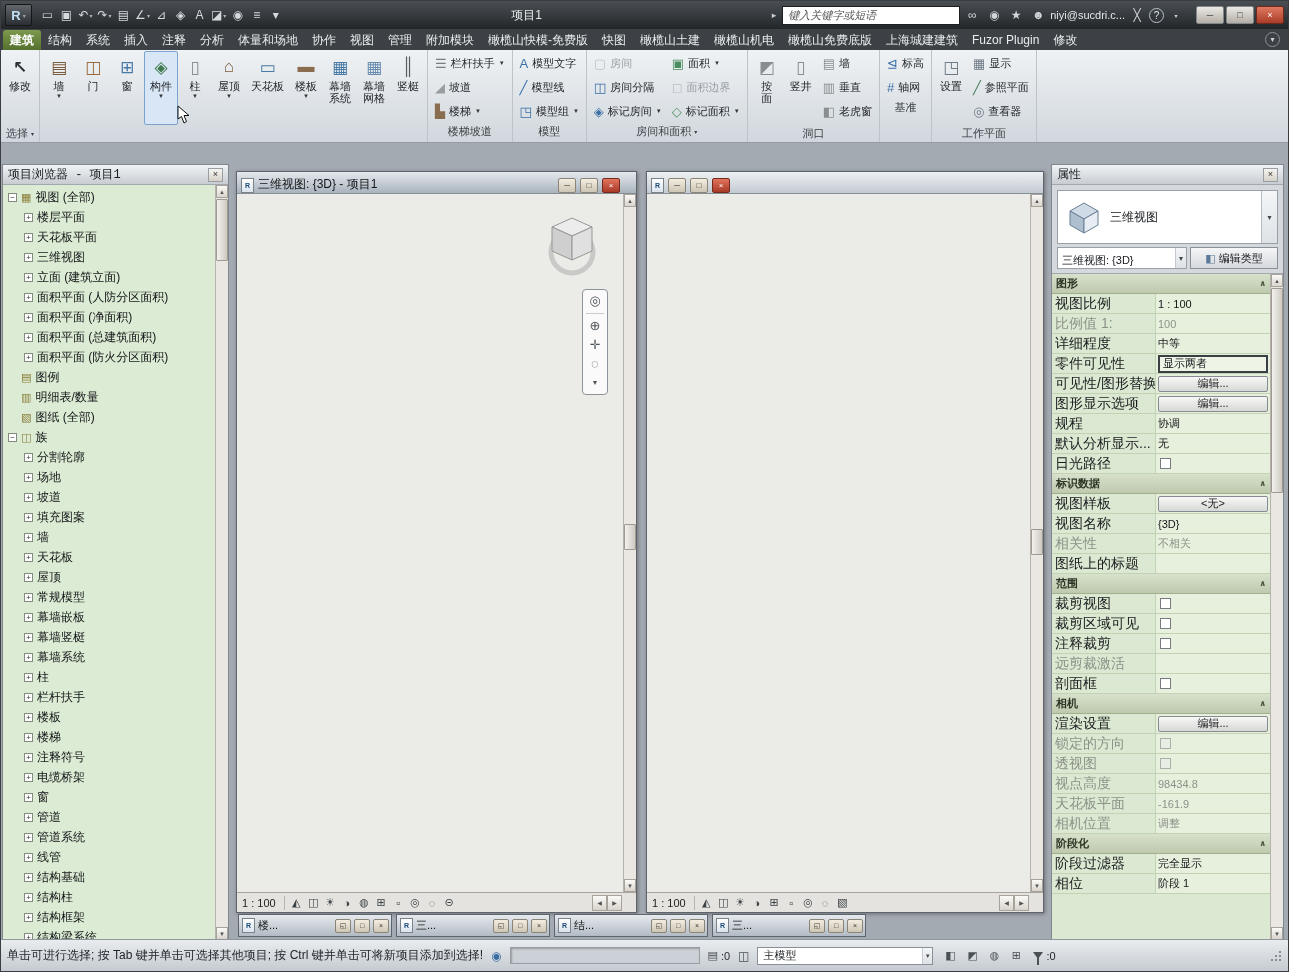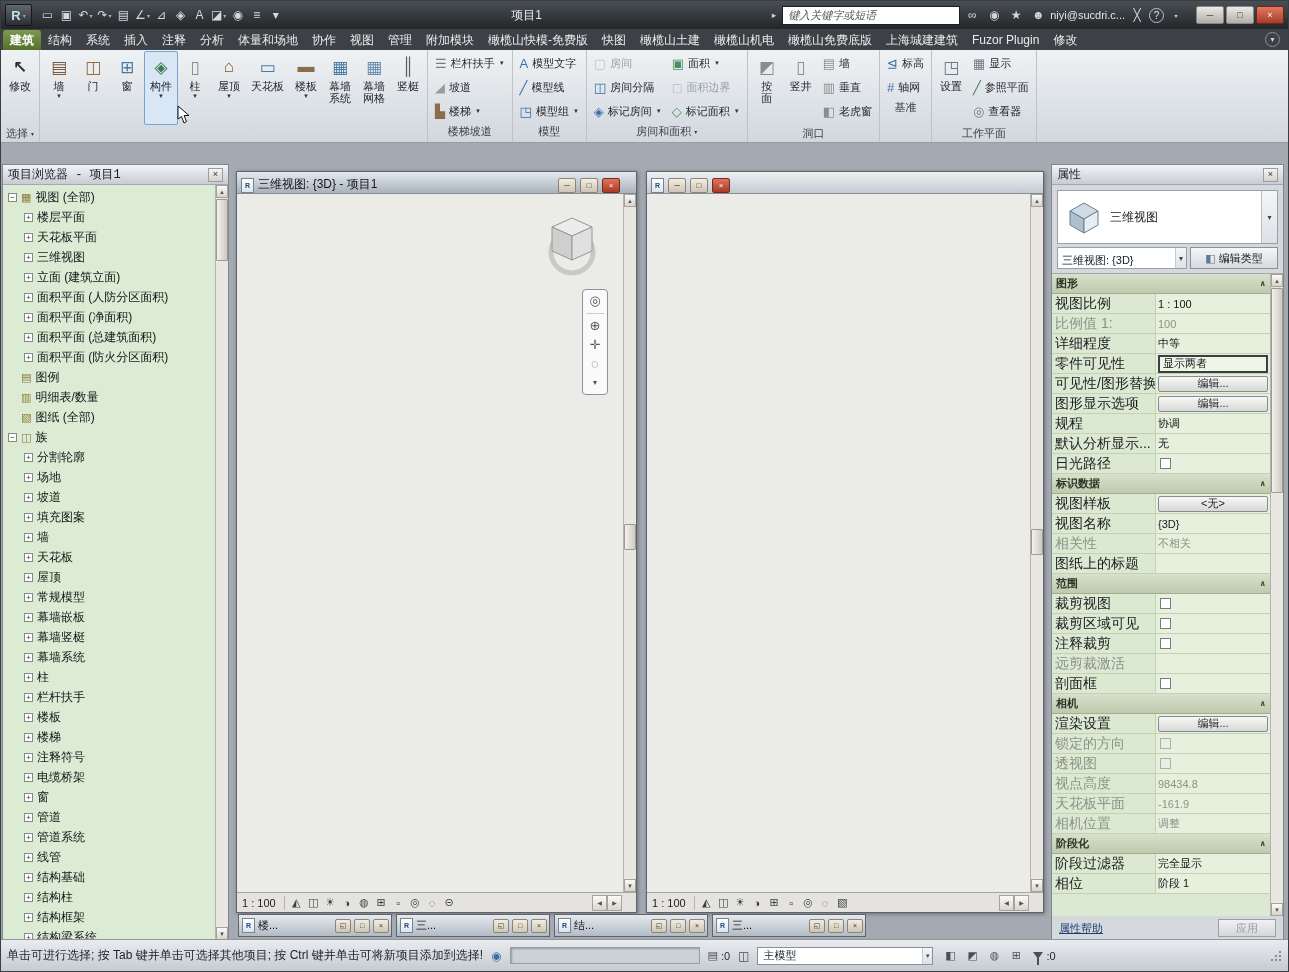--- a/index.html
+++ b/index.html
@@ -1239,24 +1239,20 @@
 
             </div>
           </div>
         </div>
       <div class="sb-v">
         <span class="sb-btn up">▲</span>
         <span class="sb-thumb" style="top:14px;height:205px;"></span>
         <span class="sb-btn down">▼</span>
       </div>
     </div>
-    <div class="props-footer">
-      <span class="props-help">属性帮助</span>
-      <span class="apply-btn">应用</span>
-    </div>
   </div>
 
   <div class="minis">
 
       <div class="mini">
         <span class="doc-icon">R</span>
         <span class="mini-label">楼...</span>
         <span class="win-btn">◱</span>
         <span class="win-btn">□</span>
         <span class="win-btn">×</span>

